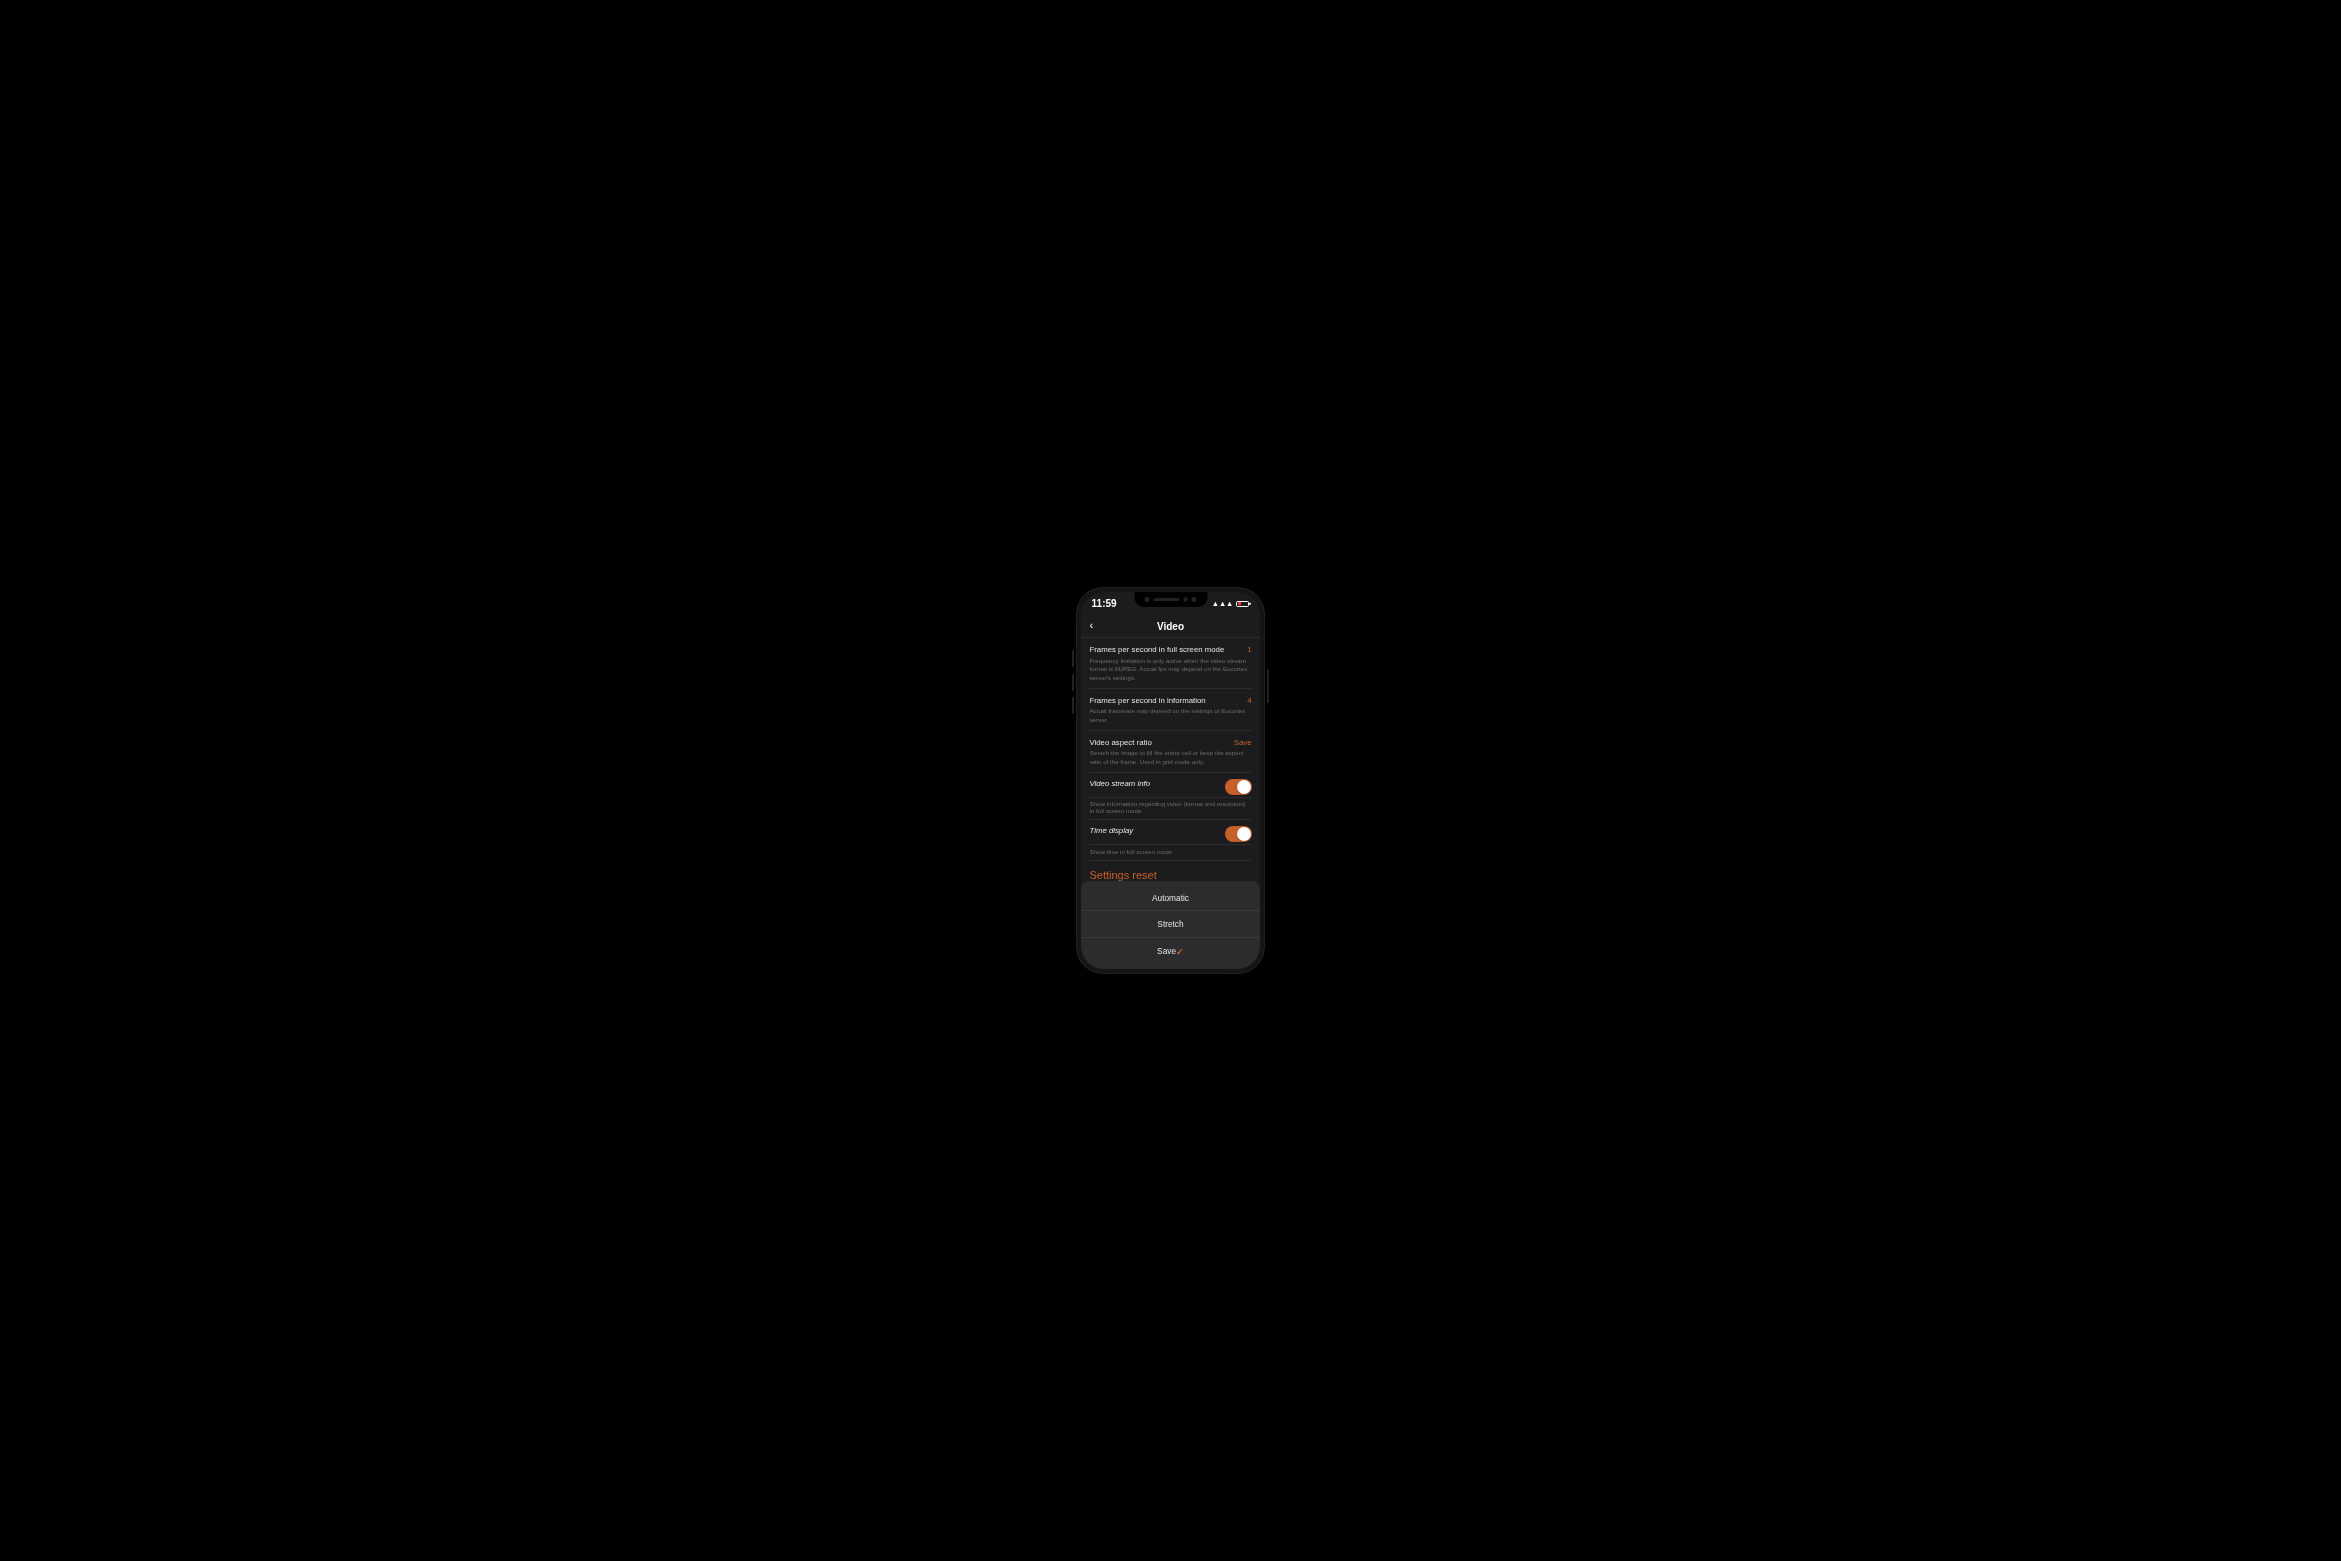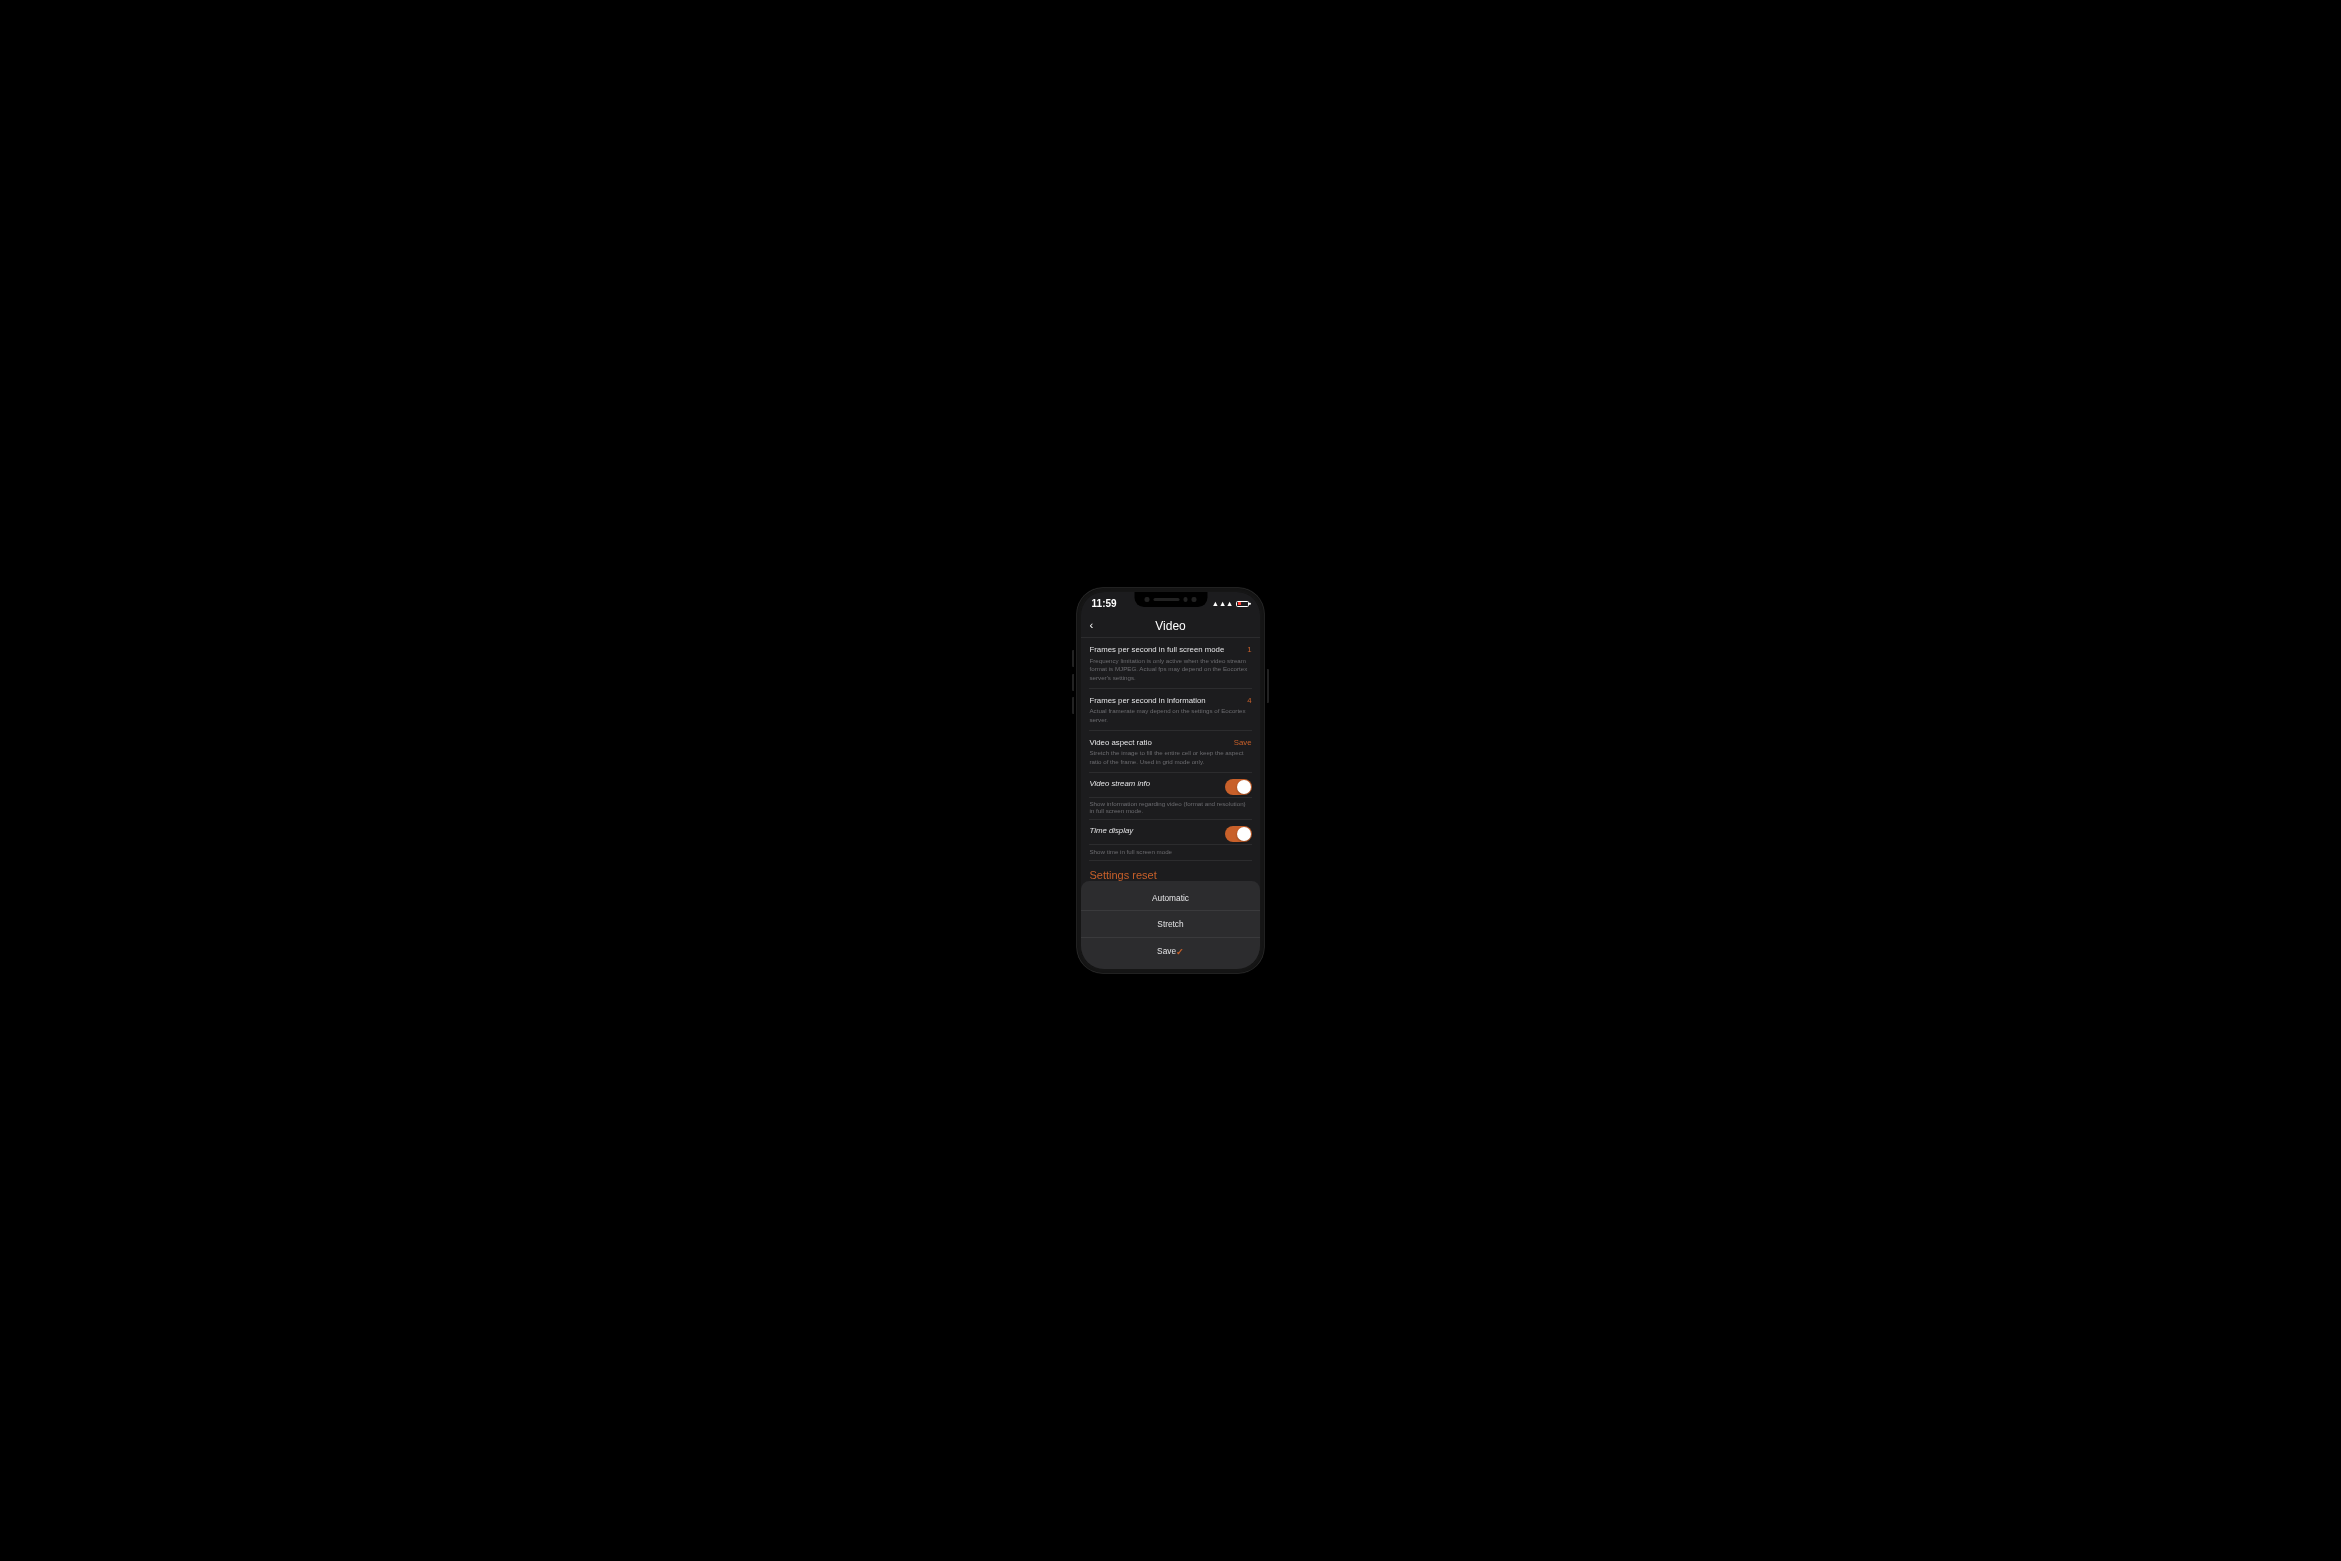--- a/index.html
+++ b/index.html
@@ -143,22 +143,22 @@
     .back-button {
       position: absolute;
       left: 8.3px;
       color: #fff;
       font-size: 11.4px;
       cursor: pointer;
       line-height: 1;
     }
 
     .nav-title {
-      font-size: 12px;
-      font-weight: 400;
+      font-size: 10px;
+      font-weight: 700;
       color: #fff;
     }
 
     
     .content {
       flex: 1;
       background: #1c1c1e;
       overflow-y: auto;
       position: relative;
     }

